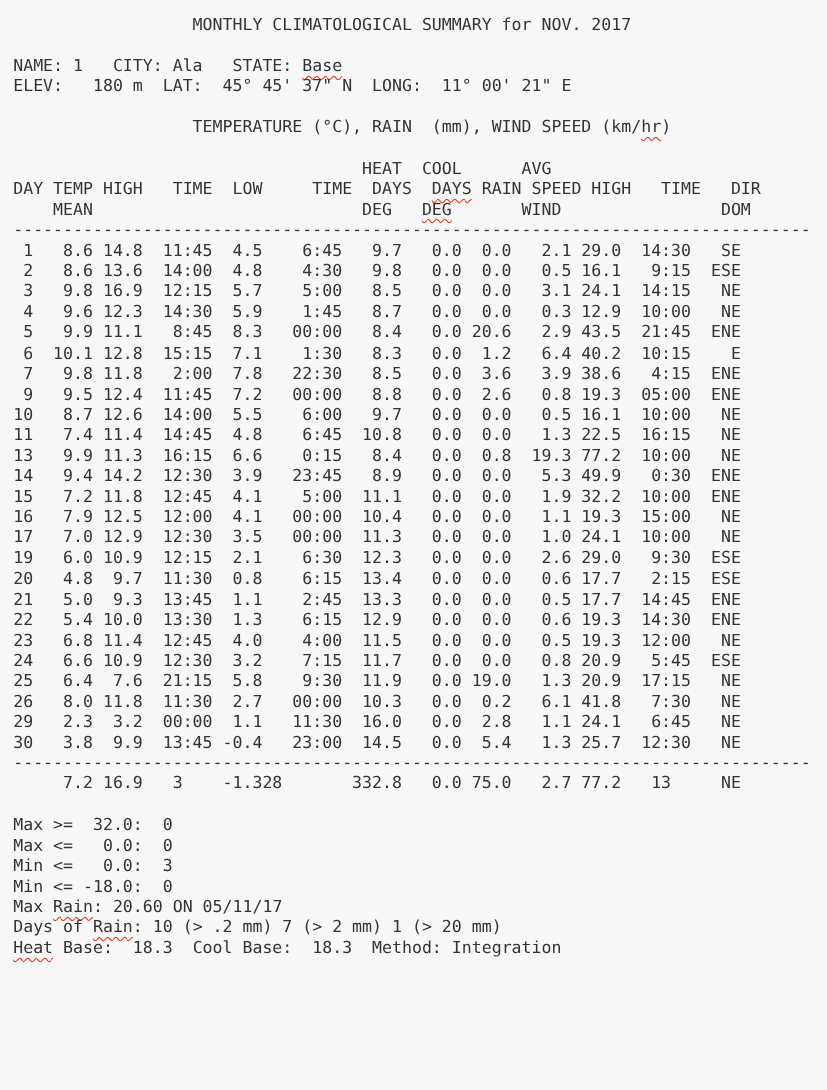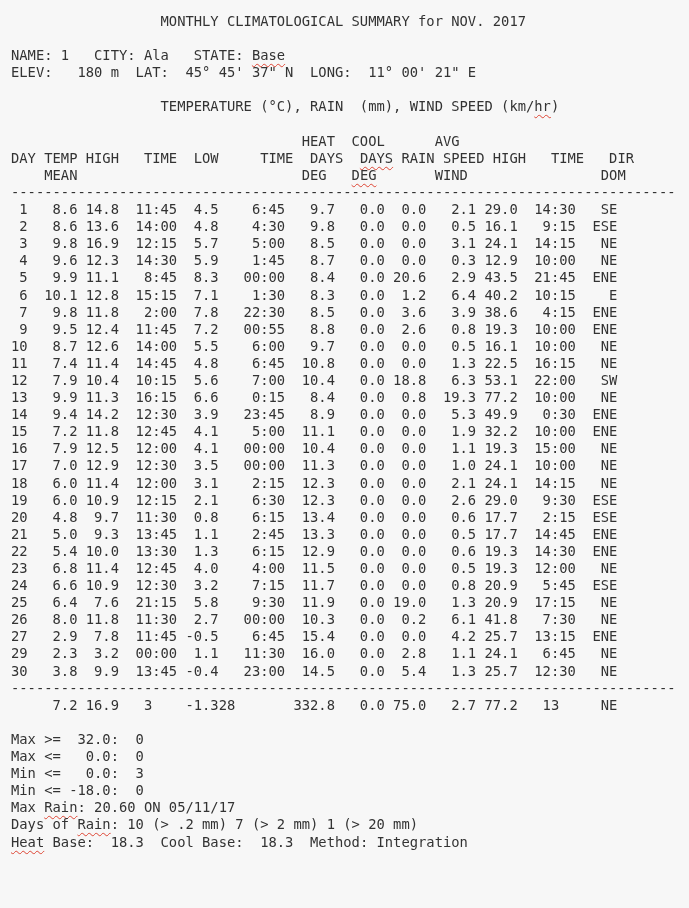--- a/index.html
+++ b/index.html
@@ -50,39 +50,36 @@
   <div class="line"><span>    MEAN                           DEG   </span><span class="sq">DEG</span><span>       WIND                DOM</span></div>
   <div class="line">--------------------------------------------------------------------------------</div>
   <div>
       <div class="line"> 1   8.6 14.8  11:45  4.5    6:45   9.7   0.0  0.0   2.1 29.0  14:30   SE</div>
       <div class="line"> 2   8.6 13.6  14:00  4.8    4:30   9.8   0.0  0.0   0.5 16.1   9:15  ESE</div>
       <div class="line"> 3   9.8 16.9  12:15  5.7    5:00   8.5   0.0  0.0   3.1 24.1  14:15   NE</div>
       <div class="line"> 4   9.6 12.3  14:30  5.9    1:45   8.7   0.0  0.0   0.3 12.9  10:00   NE</div>
       <div class="line"> 5   9.9 11.1   8:45  8.3   00:00   8.4   0.0 20.6   2.9 43.5  21:45  ENE</div>
       <div class="line"> 6  10.1 12.8  15:15  7.1    1:30   8.3   0.0  1.2   6.4 40.2  10:15    E</div>
       <div class="line"> 7   9.8 11.8   2:00  7.8   22:30   8.5   0.0  3.6   3.9 38.6   4:15  ENE</div>
-      <div class="line"> 9   9.5 12.4  11:45  7.2   00:55   8.8   0.0  2.6   0.8 19.3  10:00  ENE</div>
+      <div class="line"> 9   9.5 12.4  11:45  7.2   00:00   8.8   0.0  2.6   0.8 19.3  05:00  ENE</div>
       <div class="line">10   8.7 12.6  14:00  5.5    6:00   9.7   0.0  0.0   0.5 16.1  10:00   NE</div>
       <div class="line">11   7.4 11.4  14:45  4.8    6:45  10.8   0.0  0.0   1.3 22.5  16:15   NE</div>
-      <div class="line">12   7.9 10.4  10:15  5.6    7:00  10.4   0.0 18.8   6.3 53.1  22:00   SW</div>
       <div class="line">13   9.9 11.3  16:15  6.6    0:15   8.4   0.0  0.8  19.3 77.2  10:00   NE</div>
       <div class="line">14   9.4 14.2  12:30  3.9   23:45   8.9   0.0  0.0   5.3 49.9   0:30  ENE</div>
       <div class="line">15   7.2 11.8  12:45  4.1    5:00  11.1   0.0  0.0   1.9 32.2  10:00  ENE</div>
       <div class="line">16   7.9 12.5  12:00  4.1   00:00  10.4   0.0  0.0   1.1 19.3  15:00   NE</div>
       <div class="line">17   7.0 12.9  12:30  3.5   00:00  11.3   0.0  0.0   1.0 24.1  10:00   NE</div>
-      <div class="line">18   6.0 11.4  12:00  3.1    2:15  12.3   0.0  0.0   2.1 24.1  14:15   NE</div>
       <div class="line">19   6.0 10.9  12:15  2.1    6:30  12.3   0.0  0.0   2.6 29.0   9:30  ESE</div>
       <div class="line">20   4.8  9.7  11:30  0.8    6:15  13.4   0.0  0.0   0.6 17.7   2:15  ESE</div>
       <div class="line">21   5.0  9.3  13:45  1.1    2:45  13.3   0.0  0.0   0.5 17.7  14:45  ENE</div>
       <div class="line">22   5.4 10.0  13:30  1.3    6:15  12.9   0.0  0.0   0.6 19.3  14:30  ENE</div>
       <div class="line">23   6.8 11.4  12:45  4.0    4:00  11.5   0.0  0.0   0.5 19.3  12:00   NE</div>
       <div class="line">24   6.6 10.9  12:30  3.2    7:15  11.7   0.0  0.0   0.8 20.9   5:45  ESE</div>
       <div class="line">25   6.4  7.6  21:15  5.8    9:30  11.9   0.0 19.0   1.3 20.9  17:15   NE</div>
       <div class="line">26   8.0 11.8  11:30  2.7   00:00  10.3   0.0  0.2   6.1 41.8   7:30   NE</div>
-      <div class="line">27   2.9  7.8  11:45 -0.5    6:45  15.4   0.0  0.0   4.2 25.7  13:15  ENE</div>
       <div class="line">29   2.3  3.2  00:00  1.1   11:30  16.0   0.0  2.8   1.1 24.1   6:45   NE</div>
       <div class="line">30   3.8  9.9  13:45 -0.4   23:00  14.5   0.0  5.4   1.3 25.7  12:30   NE</div>
     </div>
   <div class="line">--------------------------------------------------------------------------------</div>
   <div class="line">     7.2 16.9   3    -1.328       332.8   0.0 75.0   2.7 77.2   13     NE</div>
   <div class="line"></div>
   <div class="line"><span>Max &gt;=  32.0:  0</span></div>
   <div class="line"><span>Max &lt;=   0.0:  0</span></div>
   <div class="line"><span>Min &lt;=   0.0:  3</span></div>
   <div class="line"><span>Min &lt;= -18.0:  0</span></div>

